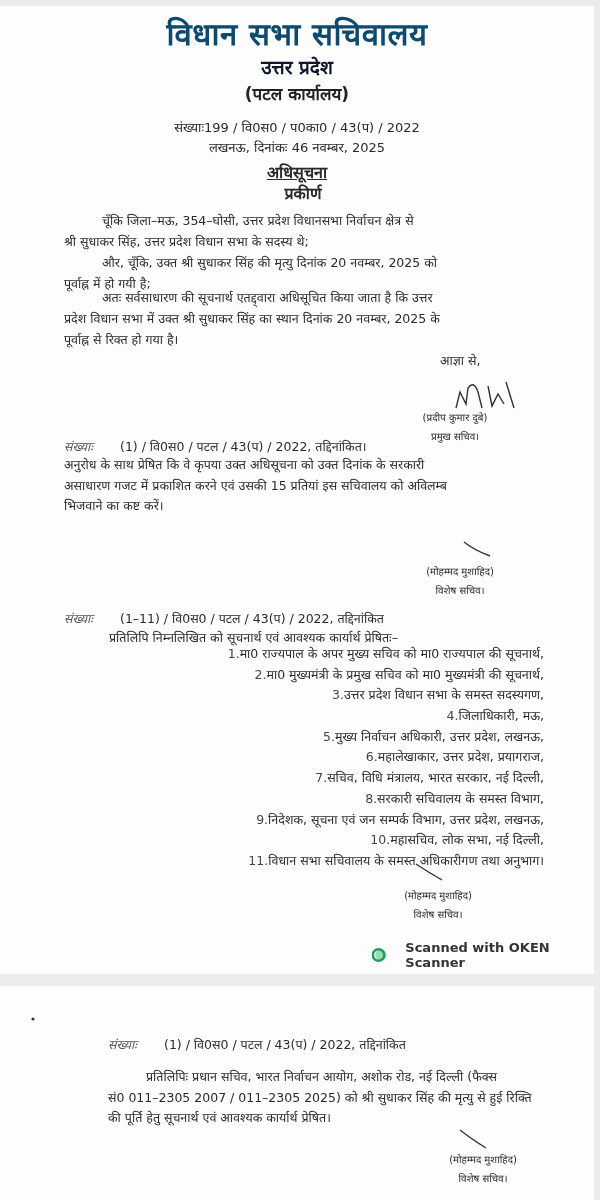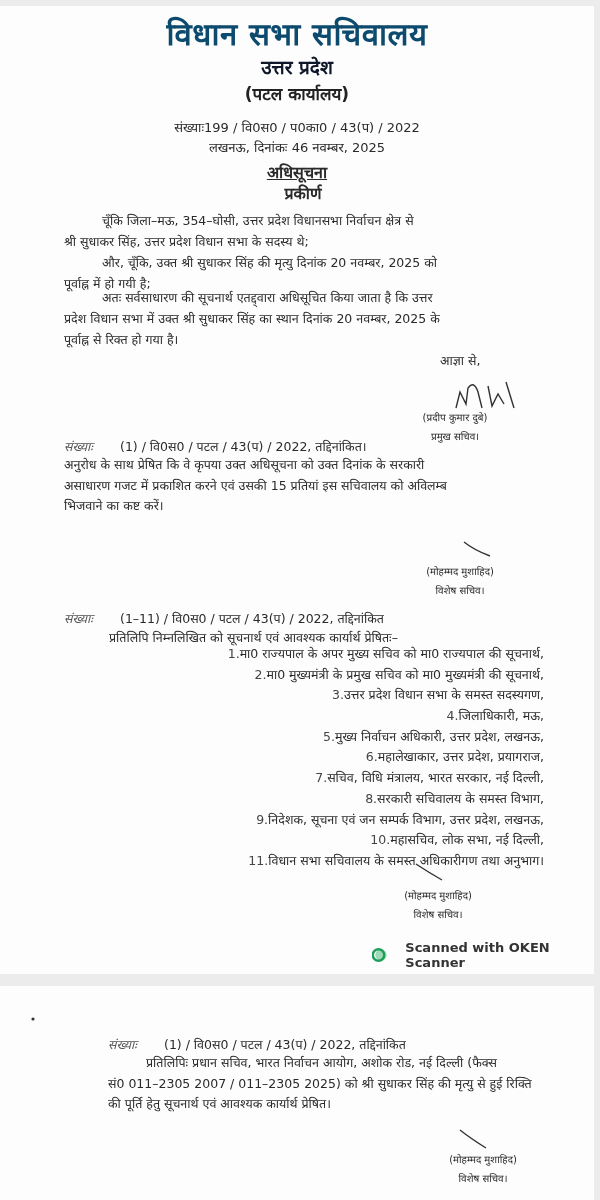--- a/index.html
+++ b/index.html
@@ -134,21 +134,21 @@
 </div>
 
 <div class="page page2">
   <svg class="scribble" style="left:30px; top:30px;" width="6" height="6" viewBox="0 0 6 6">
     <circle cx="3" cy="3" r="1.6" fill="#333"></circle>
   </svg>
 
   <div class="refline" style="left:108px; top:50px;">
     <span class="lab">संख्याः</span><span>(1) / वि0स0 / पटल / 43(प) / 2022, तद्दिनांकित</span>
   </div>
-  <div class="para" style="left:108px; top:67px; width:456px; line-height:20.5px;">
+  <div class="para" style="left:108px; top:81px; width:456px; line-height:20.5px;">
     <span class="line indent">प्रतिलिपिः प्रधान सचिव, भारत निर्वाचन आयोग, अशोक रोड, नई दिल्ली (फैक्स</span>
     <span class="line">सं0 011–2305 2007 / 011–2305 2025) को श्री सुधाकर सिंह की मृत्यु से हुई रिक्ति</span>
     <span class="line">की पूर्ति हेतु सूचनार्थ एवं आवश्यक कार्यार्थ प्रेषित।</span>
   </div>
 
   <svg class="scribble" style="left:456px; top:142px;" width="36" height="22" viewBox="0 0 36 22">
     <path d="M4 2 Q14 10 30 20" stroke="#333" stroke-width="1.4" fill="none"></path>
   </svg>
   <div class="sign" style="left:428px; top:164px; width:110px;">
     <div>(मोहम्मद मुशाहिद)</div>

